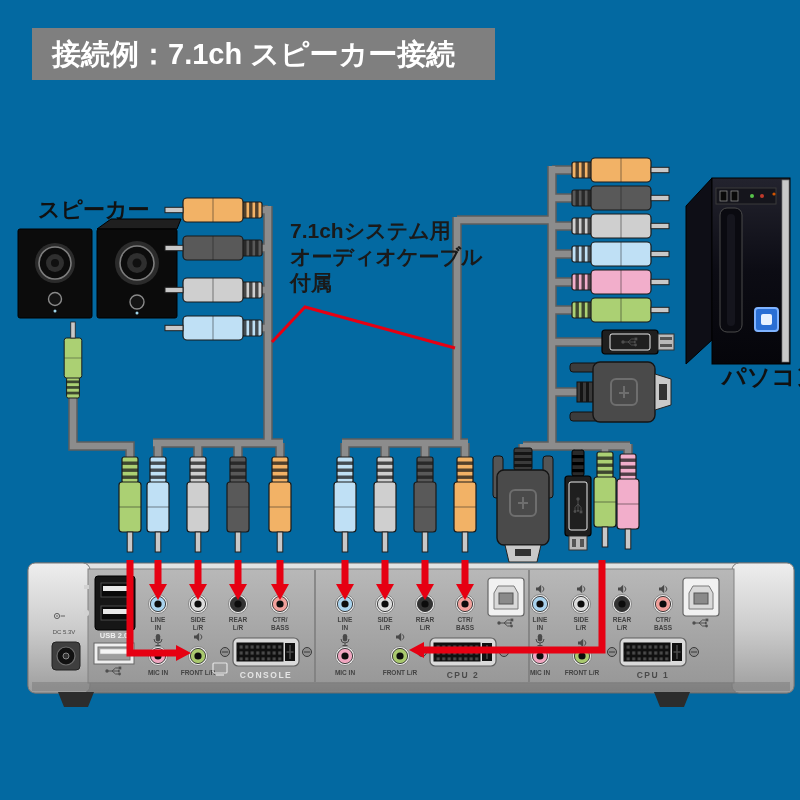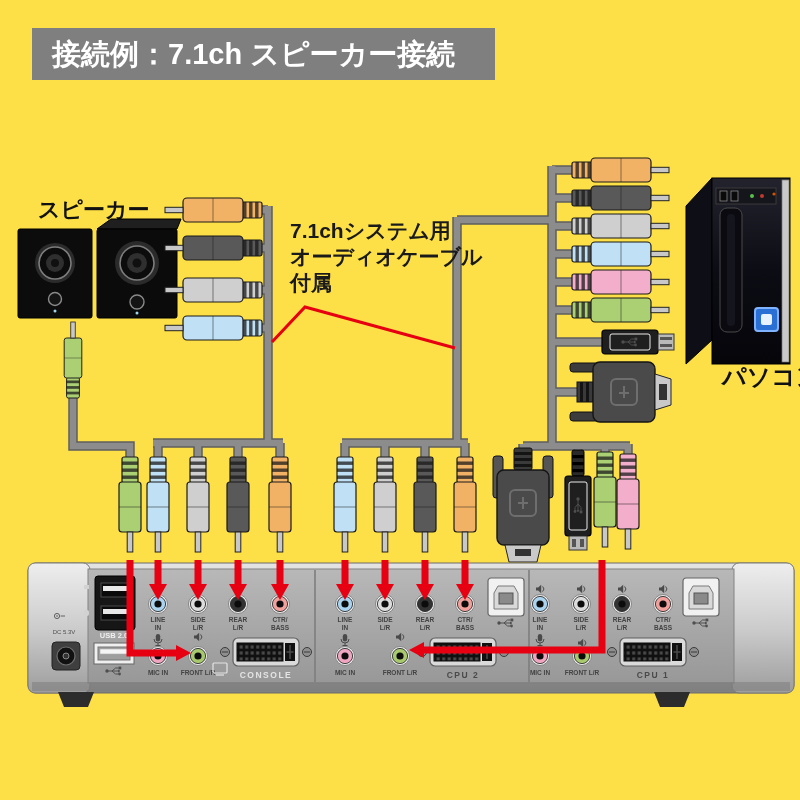--- a/index.html
+++ b/index.html
@@ -1,16 +1,16 @@
 <!DOCTYPE html>
 <html style="--c-red: #e60012; --c-cable: #8c8c8c; --c-title_bg: #7f7f7f; --c-plug_orange: #f2b266; --c-plug_dark_gray: #595959; --c-plug_light_gray: #cfcfcf; --c-plug_light_blue: #bfe0f5; --c-plug_pink: #f2aecb; --c-plug_green: #abd073; --c-port_line_in: #a9d3ee; --c-port_side: #dcdcdc; --c-port_rear: #333333; --c-port_ctr_bass: #f2a09b; --c-port_mic: #f0a6c0; --c-port_front: #a9c96e;"><head>
 <meta charset="utf-8">
 <style>
   html,body{margin:0;padding:0;background:#fff;}
-  .page{position:relative;width:800px;height:800px;background:#fde047;overflow:hidden;
+  .page{position:relative;width:800px;height:800px;background:#0369a1;overflow:hidden;
         font-family:"Liberation Sans",sans-serif;}
   svg text{font-family:"Liberation Sans",sans-serif;}
   .title-txt{font-size:29px;font-weight:bold;fill:#ffffff;}
   .big-label{font-size:22px;font-weight:bold;fill:#111;}
   .pc-label{font-size:24px;font-weight:bold;fill:#111;}
   .note-txt{font-size:21px;font-weight:bold;fill:#1a1a1a;}
   .port-lbl{font-size:6.5px;font-weight:bold;fill:#434343;text-anchor:middle;}
   .sec-lbl-light{font-size:8.5px;font-weight:bold;fill:#e4e4e4;letter-spacing:1.5px;text-anchor:middle;}
   .sec-lbl-dark{font-size:8.5px;font-weight:bold;fill:#4a4a4a;letter-spacing:1.5px;text-anchor:middle;}
   .usb20-lbl{font-size:7.5px;font-weight:bold;fill:#f0f0f0;text-anchor:middle;}

